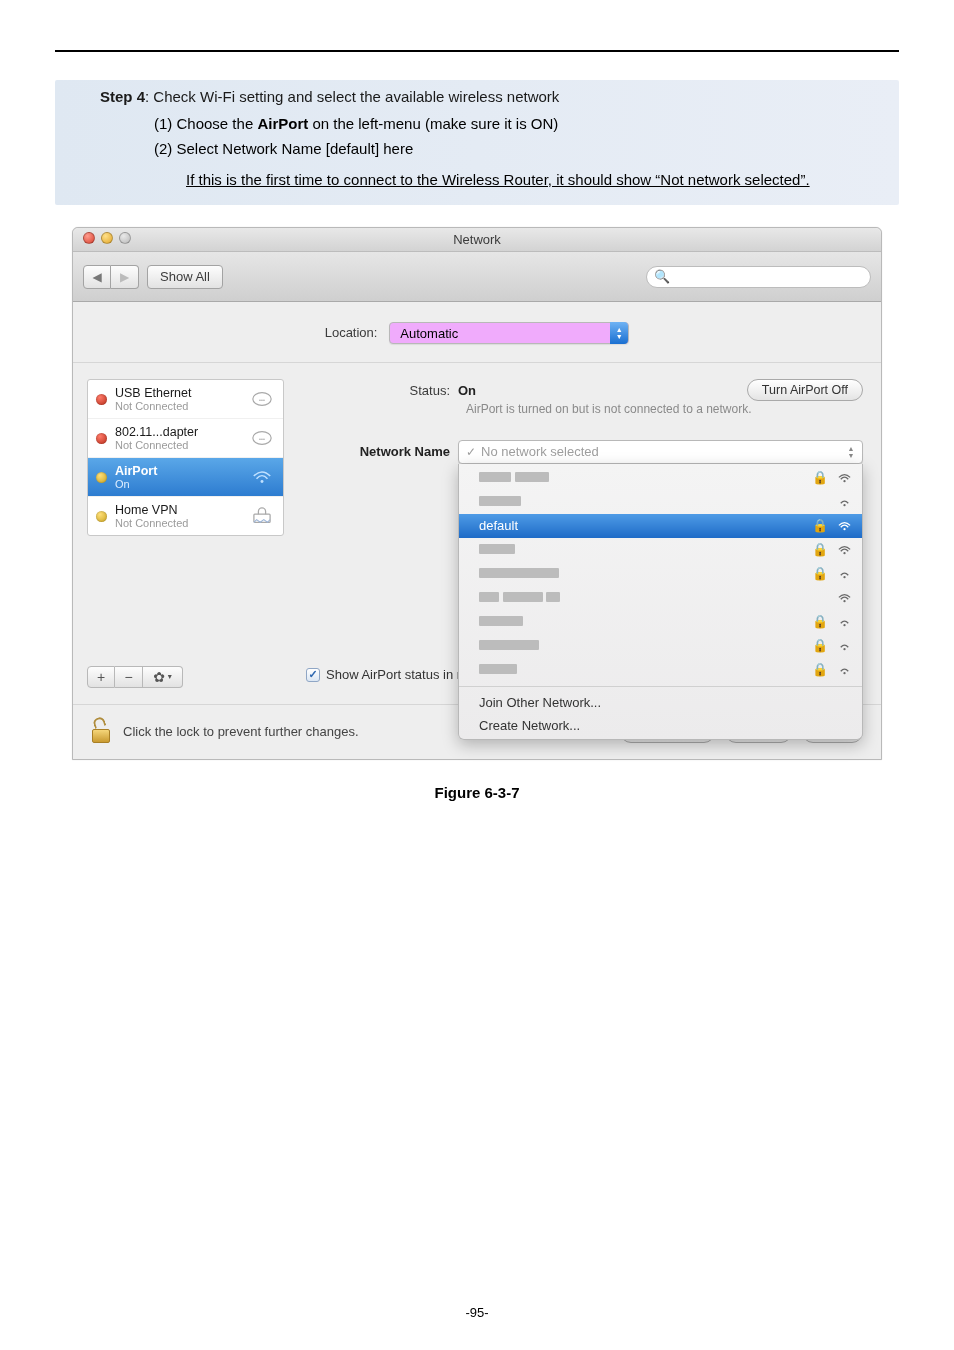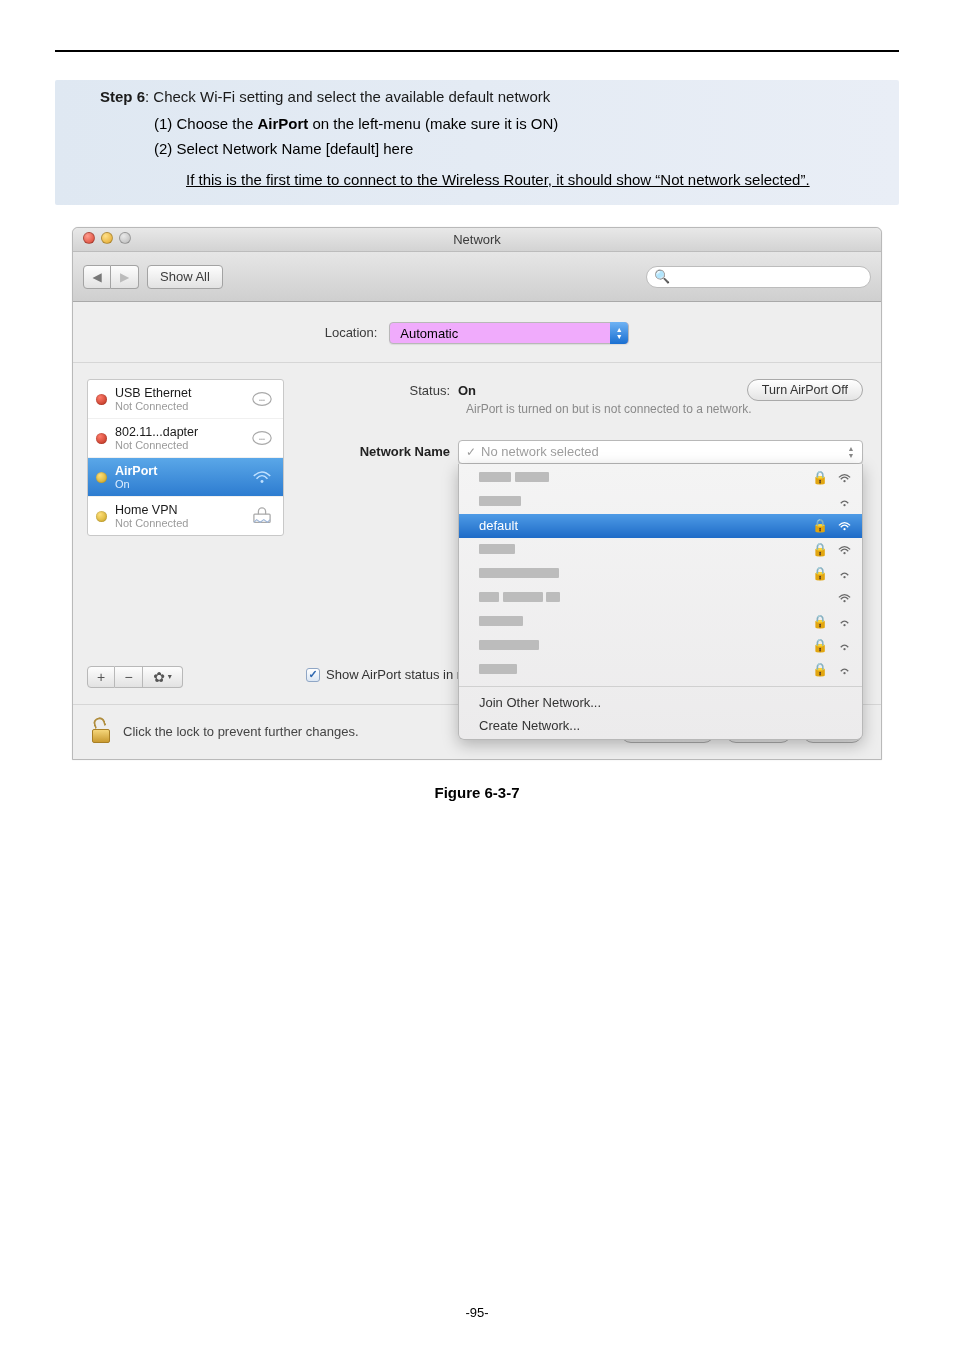--- a/index.html
+++ b/index.html
@@ -217,21 +217,21 @@
   .wifi-svg { width: 15px; height: 12px; }
 </style>
 </head>
 <body>
 
 <div class="page">
   <hr class="hr-top">
 
   <div class="instruction-block">
     <div class="line1">
-      <b>Step 6</b><span>: Check Wi-Fi setting and select the available default network</span>
+      <b>Step 4</b><span>: Check Wi-Fi setting and select the available wireless network</span>
     </div>
     <div class="sub">
       <span>(1)  Choose the </span><b>AirPort</b><span> on the left-menu (make sure it is ON)</span>
     </div>
     <div class="sub">(2)  Select Network Name [default] here</div>
     <div class="indent3">If this is the first time to connect to the Wireless Router, it should show “Not network selected”.</div>
   </div>
 
   <div class="window">
     <div class="titlebar">

